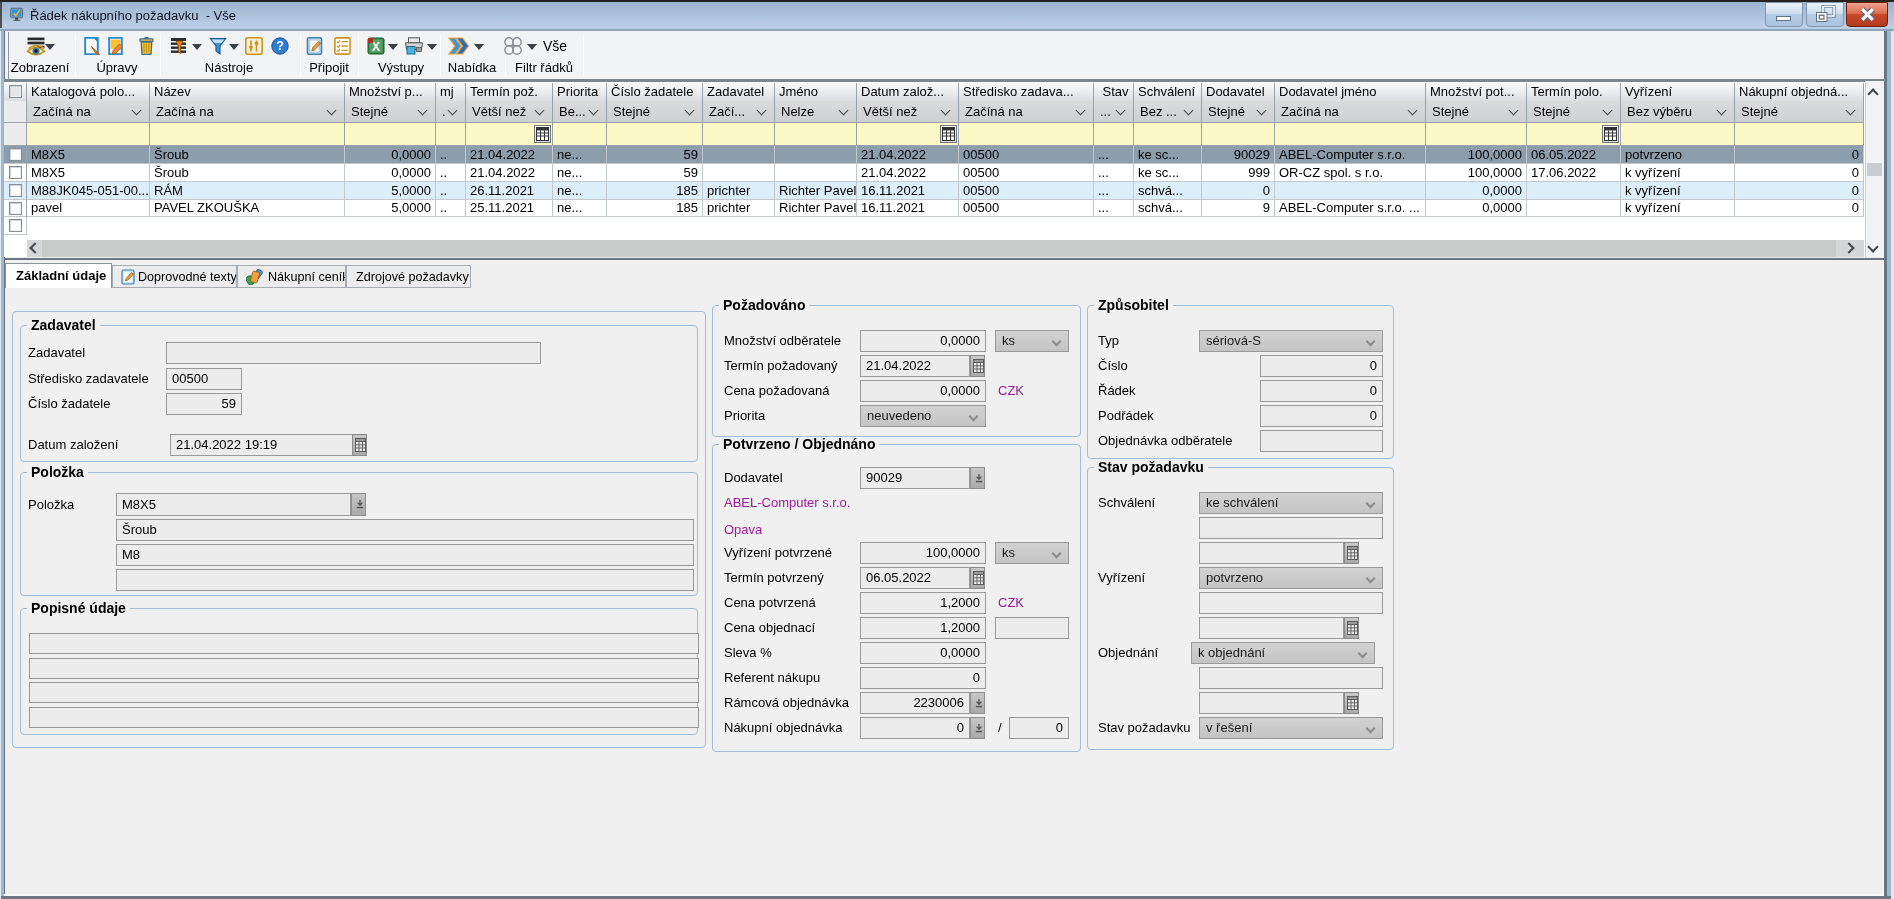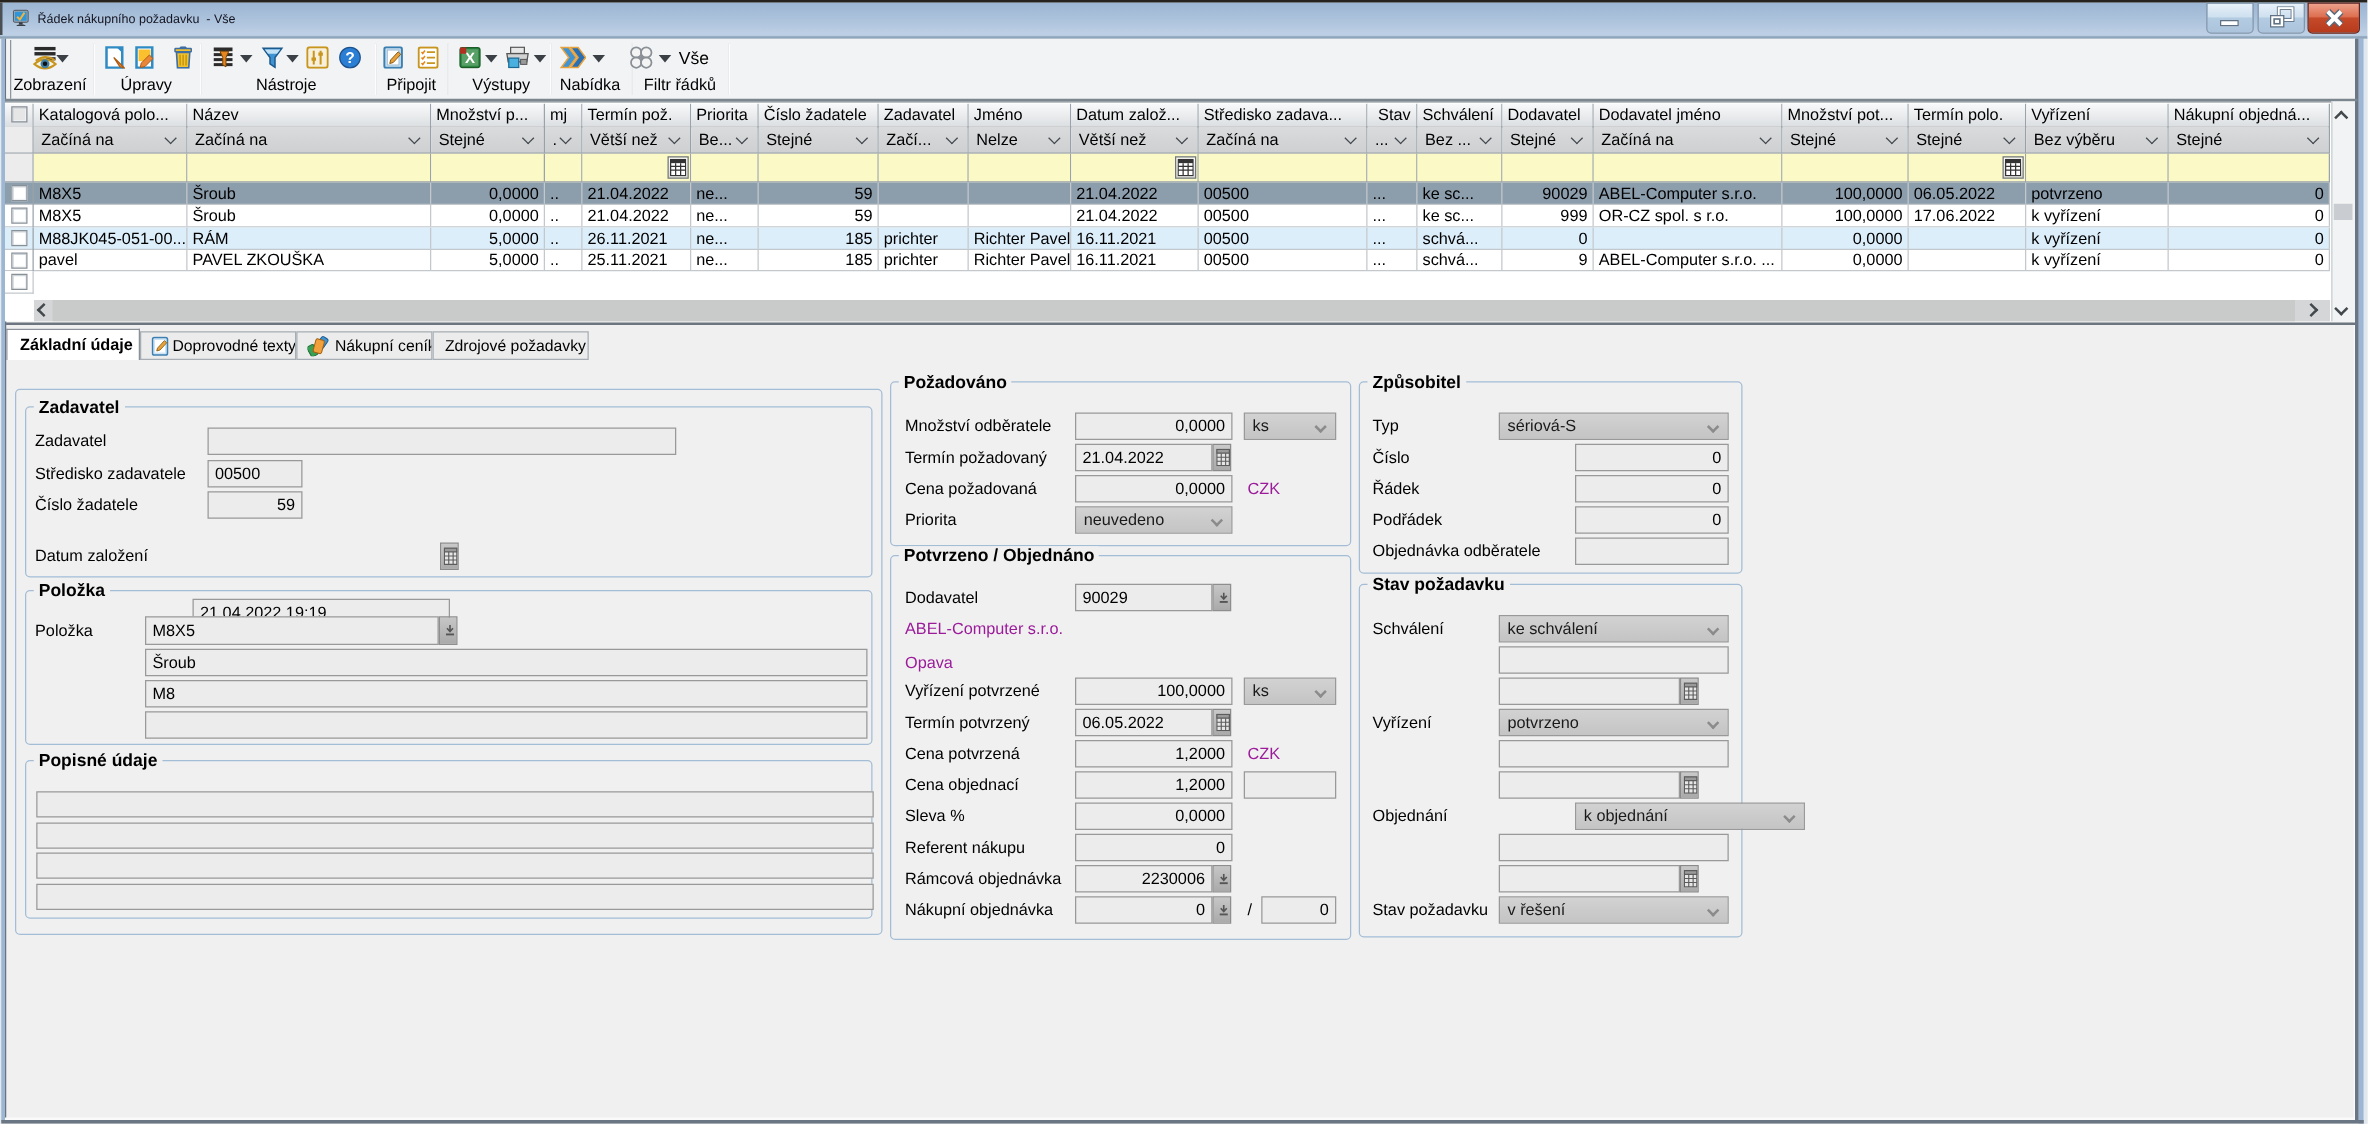--- a/index.html
+++ b/index.html
@@ -39,21 +39,21 @@
 <div class="a" style="left:1891px;top:31px;width:3px;height:868px;background:#dfe7ef;"></div>
 <div class="a" style="left:4px;top:894px;width:1880px;height:2px;background:#fafafa;"></div>
 <div class="a" style="left:1px;top:896px;width:1890px;height:3px;background:#6a7684;"></div>
 <svg class="a" style="left:10px;top:7px;" width="14" height="15" viewBox="0 0 19 19">
 <rect x="1" y="1" width="16" height="13" rx="1.5" fill="#9aa7b4" stroke="#4a4f55" stroke-width="1"></rect>
 <rect x="2.6" y="2.6" width="12.8" height="9.8" fill="#2e96d8"></rect>
 <path d="M5 8 L8 11 L13 3.5" stroke="#f2b23c" stroke-width="2.2" fill="none"></path>
 <rect x="7" y="14" width="4" height="2.4" fill="#3a3f45"></rect>
 <path d="M4.5 17.3 Q9.5 15.2 14 17.3 L14 18 L4.5 18 Z" fill="#3a3f45"></path>
 </svg>
-<div class="a" style="left:30px;top:6px;font-size:10px;color:#141420;line-height:20px;">Řádek nákupního požadavku&nbsp; - Vše</div>
+<div class="a" style="left:30px;top:6px;font-size:13px;color:#141420;line-height:20px;">Řádek nákupního požadavku&nbsp; - Vše</div>
 <div class="a" style="left:1765px;top:2px;width:38px;height:25px;border:1px solid #8297ab;border-radius:0 0 4px 4px;background:linear-gradient(#e8f1fa,#cfe0ef 45%,#b4cce2 50%,#abc4dc);"></div>
 <div class="a" style="left:1776px;top:16px;width:15px;height:5px;background:#fff;border:1px solid #5f7183;"></div>
 <div class="a" style="left:1806px;top:2px;width:38px;height:25px;border:1px solid #8297ab;border-radius:0 0 4px 4px;background:linear-gradient(#e8f1fa,#cfe0ef 45%,#b4cce2 50%,#abc4dc);"></div>
 <svg class="a" style="left:1814px;top:5px;" width="22" height="19" viewBox="0 0 22 19">
 <rect x="9" y="1.5" width="11" height="9.5" fill="none" stroke="#5f7183" stroke-width="3"></rect>
 <rect x="9" y="1.5" width="11" height="9.5" fill="none" stroke="#fff" stroke-width="1.6"></rect>
 <rect x="2" y="7" width="11.5" height="10" fill="#5f7183"></rect>
 <rect x="3" y="8" width="9.5" height="8" fill="#fff"></rect>
 <rect x="5.3" y="10.2" width="4.6" height="3.8" fill="#fff" stroke="#5f7183" stroke-width="1.3"></rect>
 </svg>
@@ -401,21 +401,21 @@
 <div class="a gttl" style="left:1094px;top:298px;">Způsobitel</div>
 <div class="a gbox" style="left:1087px;top:467px;width:307px;height:283px;"></div>
 <div class="a gttl" style="left:1094px;top:460px;">Stav požadavku</div>
 <div class="a lbl" style="left:28px;top:342px;">Zadavatel</div>
 <div class="a inp" style="left:166px;top:342px;width:375px;height:22px;line-height:20px;"></div>
 <div class="a lbl" style="left:28px;top:368px;">Středisko zadavatele</div>
 <div class="a inp" style="left:166px;top:368px;width:76px;height:22px;line-height:20px;">00500</div>
 <div class="a lbl" style="left:28px;top:393px;">Číslo žadatele</div>
 <div class="a inp" style="left:166px;top:393px;width:76px;height:22px;line-height:20px;text-align:right;">59</div>
 <div class="a lbl" style="left:28px;top:434px;">Datum založení</div>
-<div class="a inp" style="left:154px;top:434px;width:206px;height:22px;line-height:20px;margin-top:45px;">21.04.2022 19:19</div>
+<div class="a inp" style="left:170px;top:434px;width:186px;height:22px;line-height:20px;">21.04.2022 19:19</div>
 <div class="a calbtn" style="left:352px;top:434px;width:15px;height:22px;"></div>
 <svg class="a" style="left:355px;top:438px;" width="11" height="14" viewBox="0 0 11 14">
 <rect x="0.5" y="0.5" width="10" height="13" fill="#e6e6e6" stroke="#5c5c5c"></rect>
 <rect x="0.5" y="0.5" width="10" height="3" fill="#9a9a9a" stroke="#5c5c5c"></rect>
 <path d="M0.5 6.8 L10.5 6.8 M0.5 10 L10.5 10 M4 3.5 L4 13.5 M7.5 3.5 L7.5 13.5" stroke="#5c5c5c" stroke-width="0.9"></path>
 </svg>
 <div class="a lbl" style="left:28px;top:494px;">Položka</div>
 <div class="a inp" style="left:116px;top:493px;width:235px;height:23px;line-height:21px;">M8X5</div>
 <div class="a spnbtn" style="left:351px;top:493px;width:15px;height:23px;"></div>
 <svg class="a" style="left:356px;top:500px;" width="8" height="9" viewBox="0 0 8 9">
@@ -515,21 +515,21 @@
 <div class="a cmb" style="left:1199px;top:567px;width:184px;height:22px;line-height:20px;">potvrzeno<span class="ch"></span></div>
 <div class="a inp" style="left:1199px;top:592px;width:184px;height:22px;line-height:20px;"></div>
 <div class="a inp" style="left:1199px;top:617px;width:145px;height:22px;line-height:20px;"></div>
 <div class="a calbtn" style="left:1344px;top:617px;width:15px;height:22px;"></div>
 <svg class="a" style="left:1347px;top:621px;" width="11" height="14" viewBox="0 0 11 14">
 <rect x="0.5" y="0.5" width="10" height="13" fill="#e6e6e6" stroke="#5c5c5c"></rect>
 <rect x="0.5" y="0.5" width="10" height="3" fill="#9a9a9a" stroke="#5c5c5c"></rect>
 <path d="M0.5 6.8 L10.5 6.8 M0.5 10 L10.5 10 M4 3.5 L4 13.5 M7.5 3.5 L7.5 13.5" stroke="#5c5c5c" stroke-width="0.9"></path>
 </svg>
 <div class="a lbl" style="left:1098px;top:642px;">Objednání</div>
-<div class="a cmb" style="left:1260px;top:642px;width:184px;height:22px;line-height:20px;">k objednání<span class="ch"></span></div>
+<div class="a cmb" style="left:1191px;top:642px;width:184px;height:22px;line-height:20px;">k objednání<span class="ch"></span></div>
 <div class="a inp" style="left:1199px;top:667px;width:184px;height:22px;line-height:20px;"></div>
 <div class="a inp" style="left:1199px;top:692px;width:145px;height:22px;line-height:20px;"></div>
 <div class="a calbtn" style="left:1344px;top:692px;width:15px;height:22px;"></div>
 <svg class="a" style="left:1347px;top:696px;" width="11" height="14" viewBox="0 0 11 14">
 <rect x="0.5" y="0.5" width="10" height="13" fill="#e6e6e6" stroke="#5c5c5c"></rect>
 <rect x="0.5" y="0.5" width="10" height="3" fill="#9a9a9a" stroke="#5c5c5c"></rect>
 <path d="M0.5 6.8 L10.5 6.8 M0.5 10 L10.5 10 M4 3.5 L4 13.5 M7.5 3.5 L7.5 13.5" stroke="#5c5c5c" stroke-width="0.9"></path>
 </svg>
 <div class="a lbl" style="left:1098px;top:717px;">Stav požadavku</div>
 <div class="a cmb" style="left:1199px;top:717px;width:184px;height:22px;line-height:20px;">v řešení<span class="ch"></span></div>

